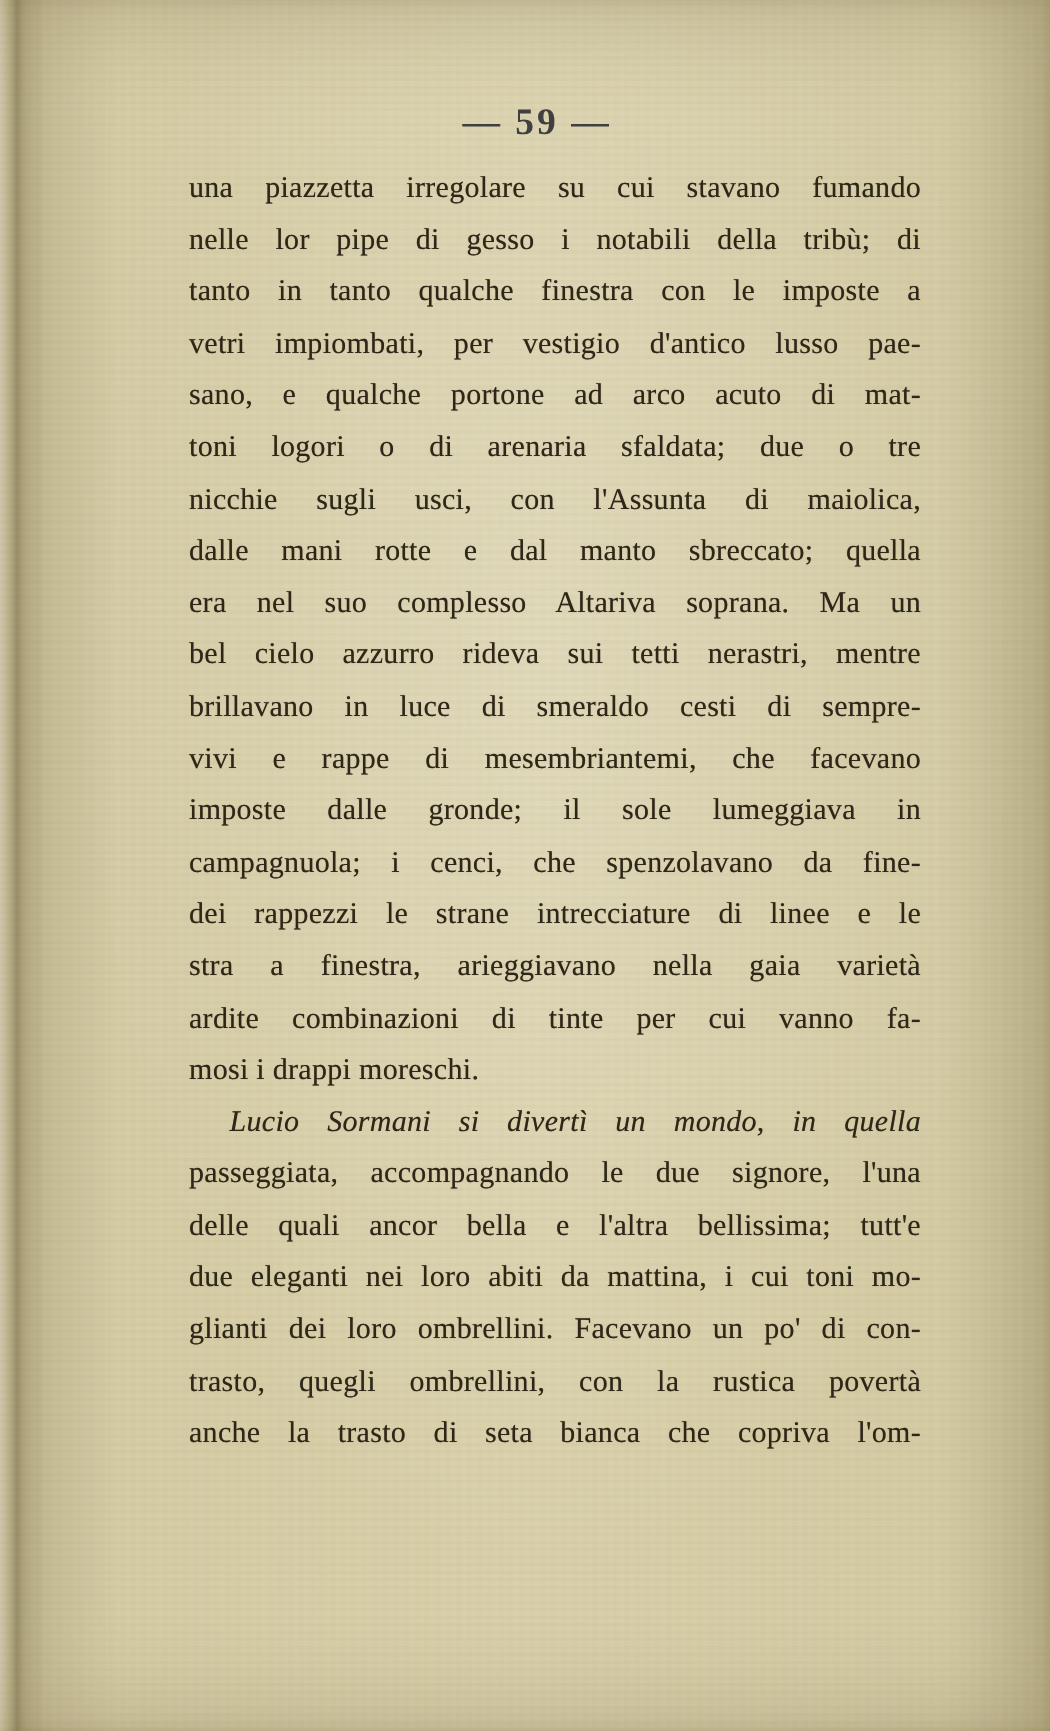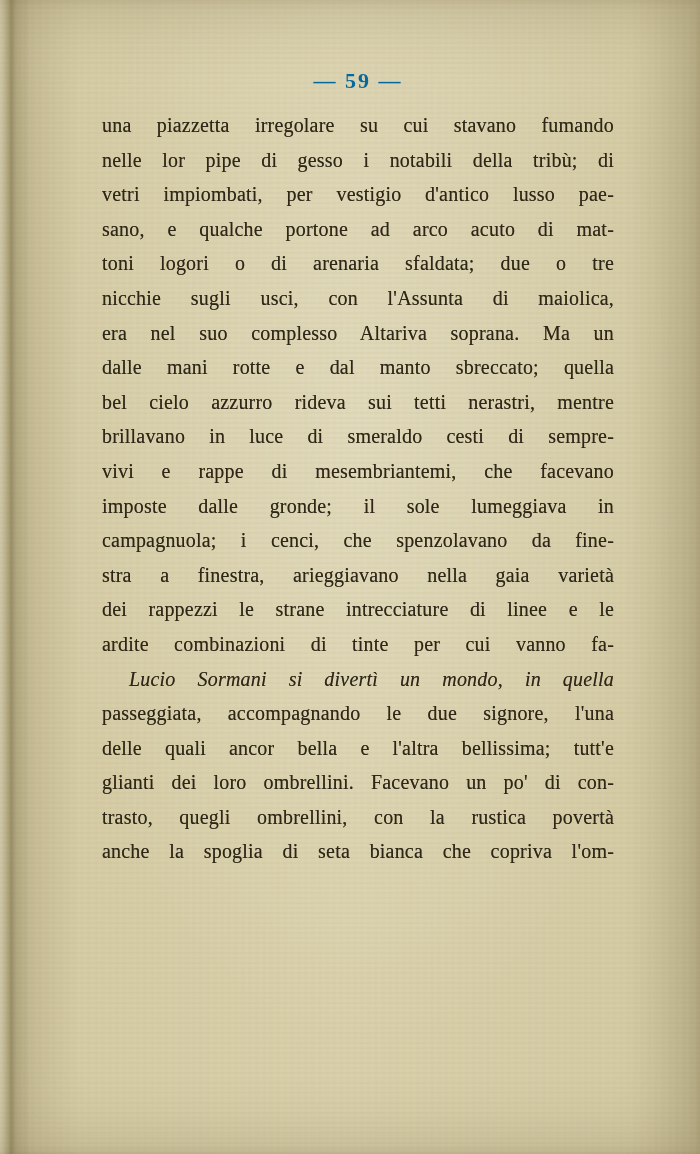--- a/index.html
+++ b/index.html
@@ -41,42 +41,43 @@
     background:
       repeating-linear-gradient(0deg, rgba(120,104,66,0.035) 0 2px, rgba(0,0,0,0) 2px 5px),
       repeating-linear-gradient(90deg, rgba(255,255,250,0.03) 0 3px, rgba(0,0,0,0) 3px 7px);
   }
   .page-number {
     position: absolute;
     top: 68px;
     left: 102px;
     width: 512px;
     text-align: center;
-    font-size: 22px;
+    font-size: 25px;
     font-weight: bold;
     letter-spacing: 2px;
-    color: #0369a1;
+    color: #404040;
   }
   .text-block {
     position: absolute;
     top: 108px;
     left: 102px;
     width: 512px;
     color: #2e2718;
     font-size: 20px;
     letter-spacing: 0.2px;
     text-shadow: 0 0 0.5px rgba(46, 39, 24, 0.55);
   }
   .line {
     line-height: 34.6px;
     height: 34.6px;
     text-align: justify;
     text-align-last: justify;
     white-space: nowrap;
     overflow: visible;
+    margin-left: 24px;
   }
   .line.para-end {
     text-align: left;
     text-align-last: left;
   }
   .line.indent {
     text-indent: 27px;
     font-style: italic;
   }
 </style>
@@ -85,38 +86,41 @@
 
 <div class="binding-edge"></div>
 <div class="grain"></div>
 
 <div class="page-number">— 59 —</div>
 
 <div class="text-block">
   <div>
     <div class="line">una piazzetta irregolare su cui stavano fumando</div>
     <div class="line">nelle lor pipe di gesso i notabili della tribù; di</div>
+    <div class="line">tanto in tanto qualche finestra con le imposte a</div>
     <div class="line">vetri impiombati, per vestigio d'antico lusso pae-</div>
     <div class="line">sano, e qualche portone ad arco acuto di mat-</div>
     <div class="line">toni logori o di arenaria sfaldata; due o tre</div>
     <div class="line">nicchie sugli usci, con l'Assunta di maiolica,</div>
+    <div class="line">dalle mani rotte e dal manto sbreccato; quella</div>
     <div class="line">era nel suo complesso Altariva soprana. Ma un</div>
-    <div class="line">dalle mani rotte e dal manto sbreccato; quella</div>
     <div class="line">bel cielo azzurro rideva sui tetti nerastri, mentre</div>
     <div class="line">brillavano in luce di smeraldo cesti di sempre-</div>
     <div class="line">vivi e rappe di mesembriantemi, che facevano</div>
     <div class="line">imposte dalle gronde; il sole lumeggiava in</div>
     <div class="line">campagnuola; i cenci, che spenzolavano da fine-</div>
+    <div class="line">dei rappezzi le strane intrecciature di linee e le</div>
     <div class="line">stra a finestra, arieggiavano nella gaia varietà</div>
-    <div class="line">dei rappezzi le strane intrecciature di linee e le</div>
     <div class="line">ardite combinazioni di tinte per cui vanno fa-</div>
+    <div class="line para-end">mosi i drappi moreschi.</div>
   </div>
   <div>
     <div class="line indent">Lucio Sormani si divertì un mondo, in quella</div>
     <div class="line">passeggiata, accompagnando le due signore, l'una</div>
     <div class="line">delle quali ancor bella e l'altra bellissima; tutt'e</div>
+    <div class="line">due eleganti nei loro abiti da mattina, i cui toni mo-</div>
     <div class="line">glianti dei loro ombrellini. Facevano un po' di con-</div>
     <div class="line">trasto, quegli ombrellini, con la rustica povertà</div>
-    <div class="line">anche la spoglia di seta bianca che copriva l'om-</div>
+    <div class="line">anche la trasto di seta bianca che copriva l'om-</div>
   </div>
 </div>
 
 <div class="vignette"></div>
 
 </body></html>

